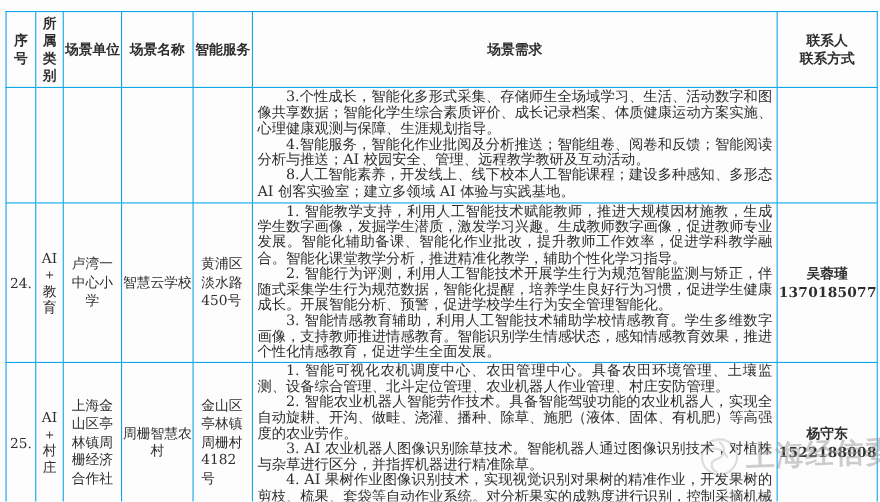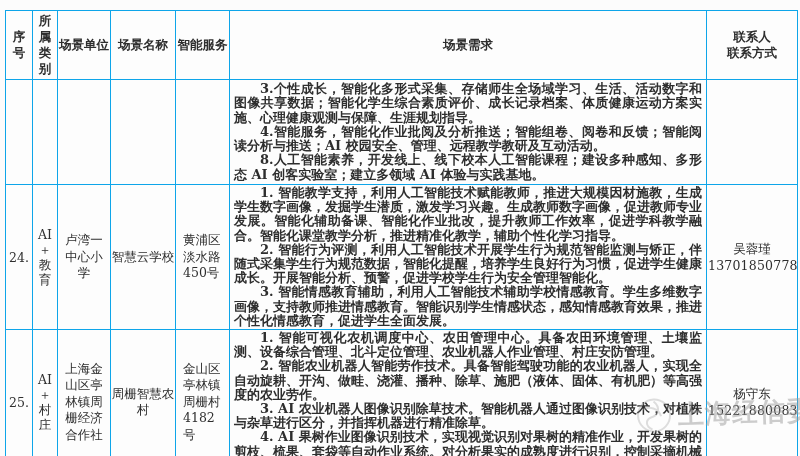--- a/index.html
+++ b/index.html
@@ -37,24 +37,23 @@
 
   .c-seq{font-size:12.5px;text-align:center;padding:1px;margin-left:32px;}
   .c-cat{font-size:12.5px;text-align:center;padding:1px 2px;line-height:15px;}
   .c-unit{font-size:12.5px;text-align:center;padding:2px 6px;line-height:16.5px;margin-left:11px;}
   .c-name{font-size:12.5px;text-align:center;padding:2px 0;line-height:16.5px;}
   .c-addr{font-size:12.5px;text-align:left;padding:2px 7px;line-height:16.5px;}
   .c-req{
     font-size:13px;line-height:14.2px;
     text-align:justify;
     padding:1px 4px;
-    font-weight:bold;
   }
   .c-req p{margin:0;text-indent:2em;word-break:break-all;}
-  .c-contact{font-size:12.5px;text-align:center;line-height:17px;padding:1px;}
+  .c-contact{font-size:12.5px;text-align:center;line-height:17px;padding:1px;font-weight:bold;}
   .c-contact .phone{letter-spacing:0.2px;}
 
   .watermark{
     position:absolute;
     left:633px;top:393px;
     display:flex;align-items:center;gap:3px;
     transform:rotate(-2deg);
     pointer-events:none;
     opacity:0.62;
     z-index:5;

